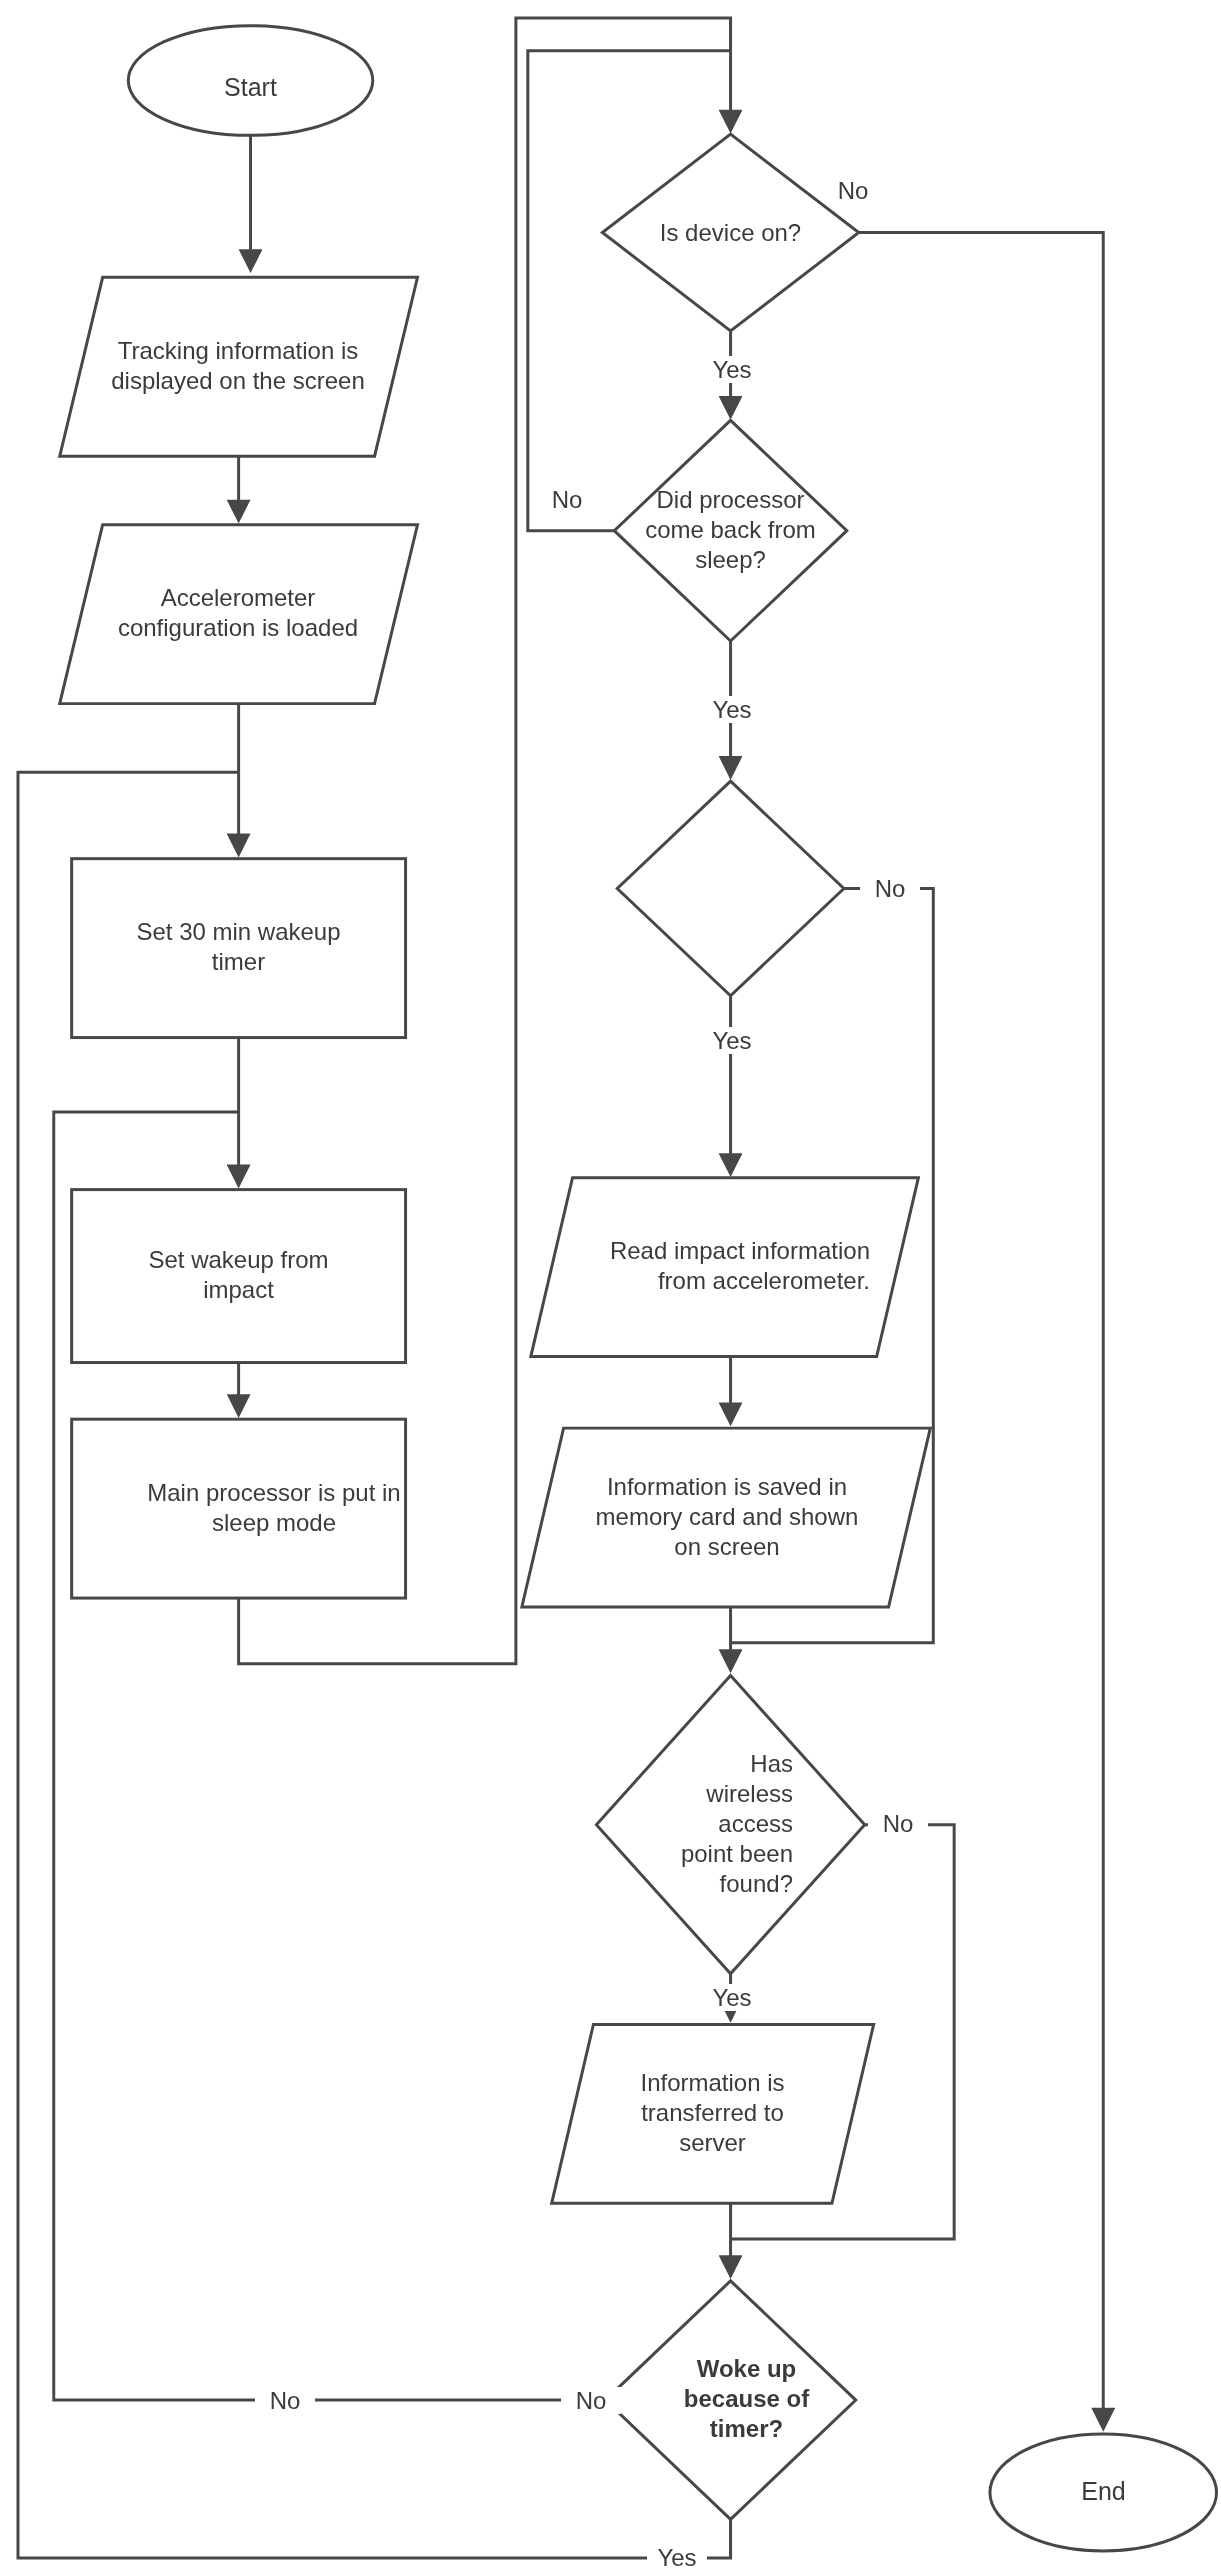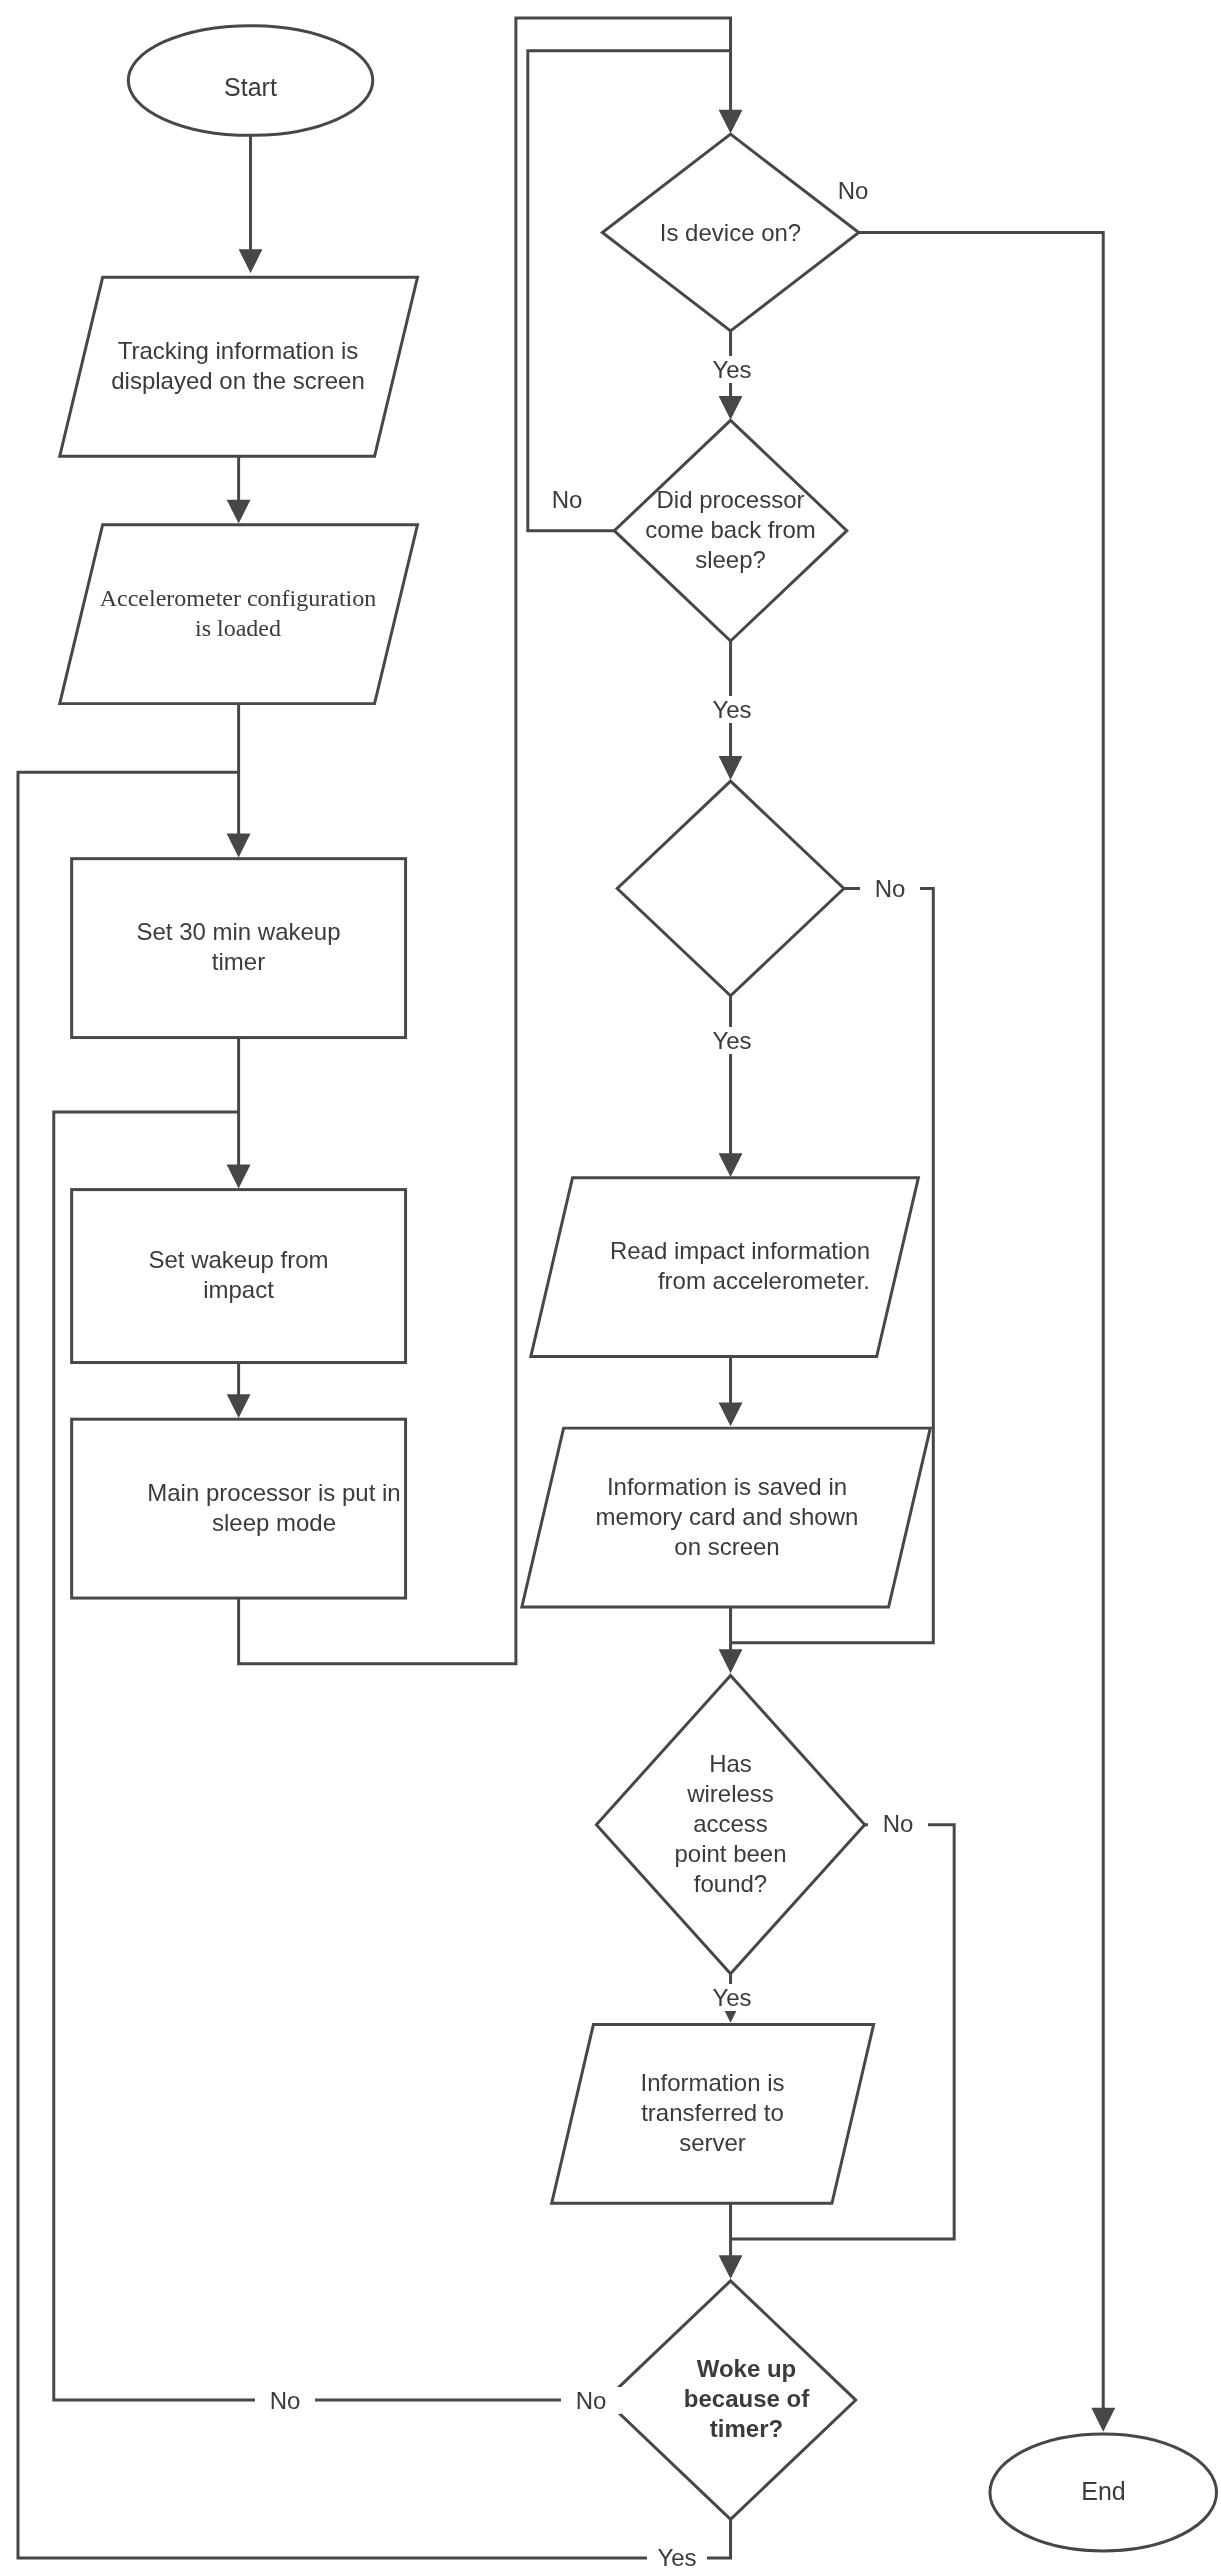--- a/index.html
+++ b/index.html
@@ -69,29 +69,29 @@
     <polygon class="shape" points="960,1975 1540,1975 1470,2275 890,2275"></polygon>
     <polygon class="shape" points="945,2395 1560,2395 1490,2695 875,2695"></polygon>
     <polygon class="shape" points="1225,2810 1450,3060 1225,3310 1000,3060"></polygon>
     <polygon class="shape" points="995,3395 1465,3395 1395,3695 925,3695"></polygon>
     <polygon class="shape" points="1225,3825 1435,4025 1225,4225 1015,4025"></polygon>
     <ellipse class="shape" cx="1850" cy="4180" rx="190" ry="98"></ellipse>
   </svg>
 
   <div class="node-label terminator-label" style="left:191px; top:72px; width:119px;">Start</div>
   <div class="node-label" style="left:98px; top:336px; width:280px;">Tracking information is displayed on the screen</div>
-  <div class="node-label" style="left:98px; top:583px; width:280px;font-family:Liberation Serif, serif;">Accelerometer configuration is loaded</div>
+  <div class="node-label" style="left:98px; top:583px; width:280px;">Accelerometer configuration is loaded</div>
   <div class="node-label" style="left:119px; top:917px; width:239px;">Set 30 min wakeup timer</div>
   <div class="node-label" style="left:119px; top:1245px; width:239px;">Set wakeup from impact</div>
   <div class="node-label" style="left:110px; top:1478px; width:256px;margin-left:36px;">Main processor is put in sleep mode</div>
   <div class="node-label" style="left:647px; top:218px; width:167px;">Is device on?</div>
   <div class="node-label" style="left:638px; top:485px; width:185px;">Did processor come back from sleep?</div>
   <div class="node-label" style="left:590px; top:1236px; width:280px;text-align:right;">Read impact information from accelerometer.</div>
   <div class="node-label" style="left:593px; top:1472px; width:268px;">Information is saved in memory card and shown on screen</div>
-  <div class="node-label" style="left:668px; top:1749px; width:125px;">Has wireless access point been found?</div>
+  <div class="node-label" style="left:668px; top:1749px; width:125px;text-align:right;">Has wireless access point been found?</div>
   <div class="node-label" style="left:632px; top:2068px; width:161px;">Information is transferred to server</div>
   <div class="node-label" style="left:675px; top:2354px; width:143px;font-weight:bold;">Woke up because of timer?</div>
   <div class="node-label terminator-label" style="left:1044px; top:2476px; width:119px;">End</div>
 
   <div class="edge-label floating" style="left:823px; top:177px;">No</div>
   <div class="edge-label" style="left:702px; top:356px;">Yes</div>
   <div class="edge-label floating" style="left:537px; top:486px;">No</div>
   <div class="edge-label" style="left:702px; top:696px;">Yes</div>
   <div class="edge-label" style="left:860px; top:875px;">No</div>
   <div class="edge-label" style="left:702px; top:1027px;">Yes</div>

